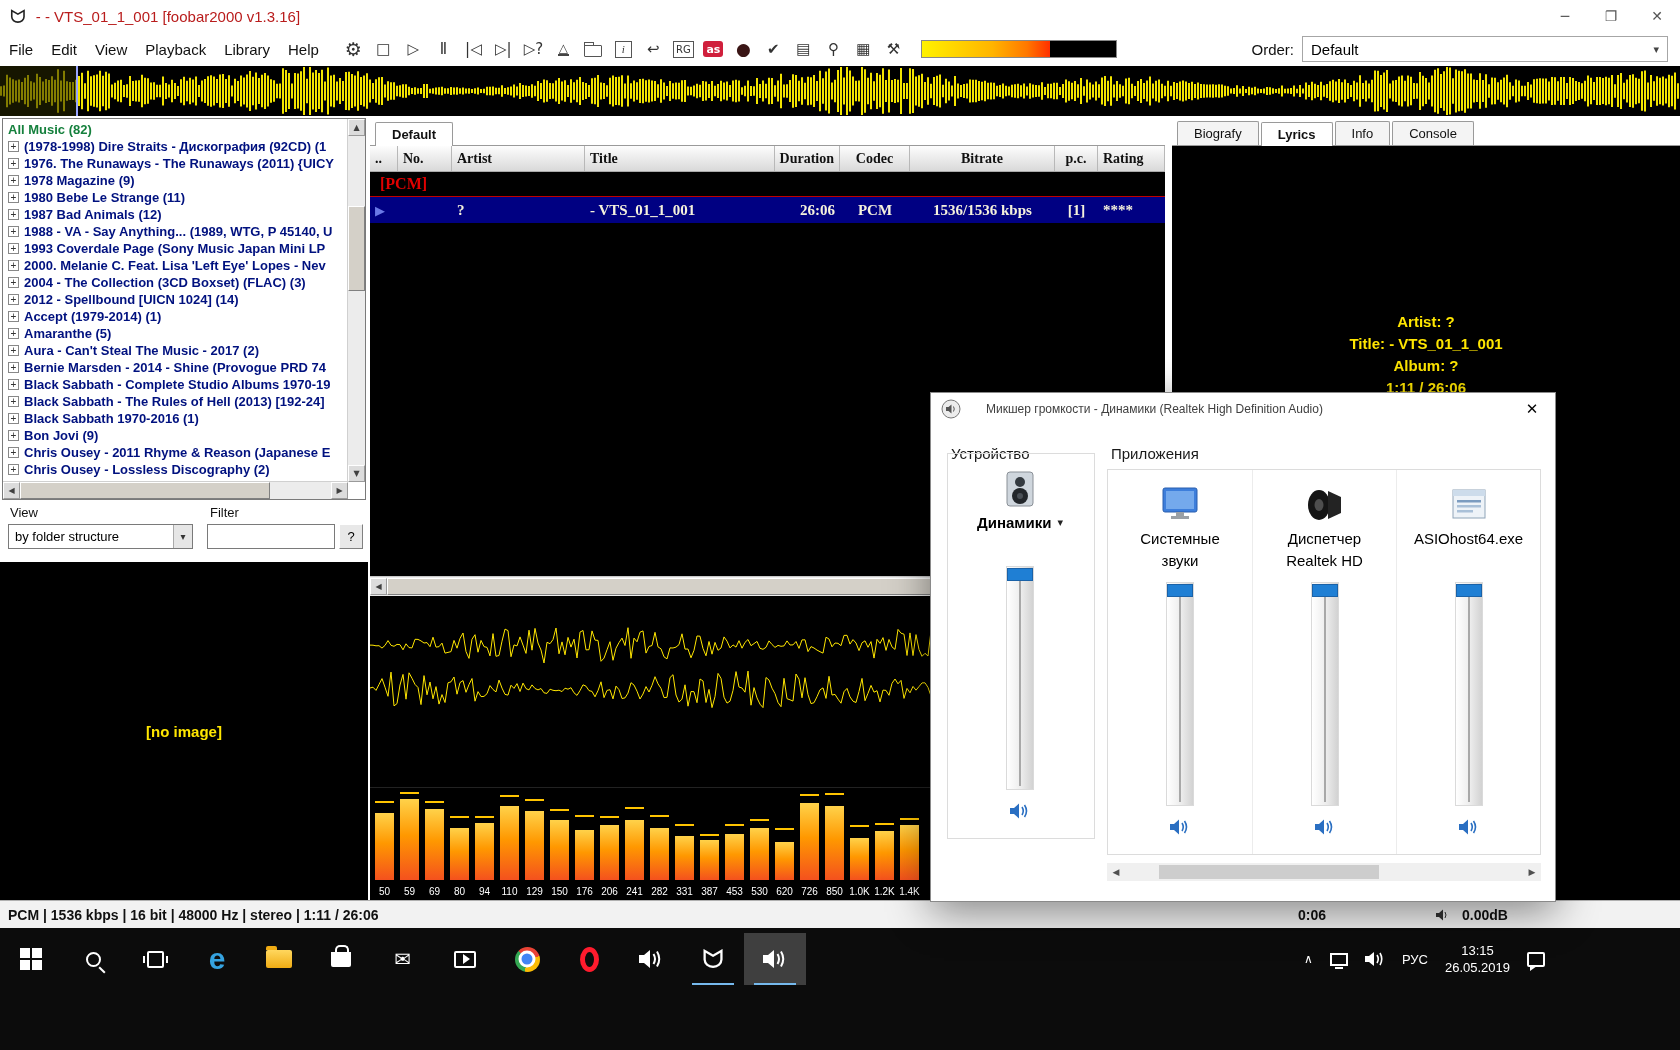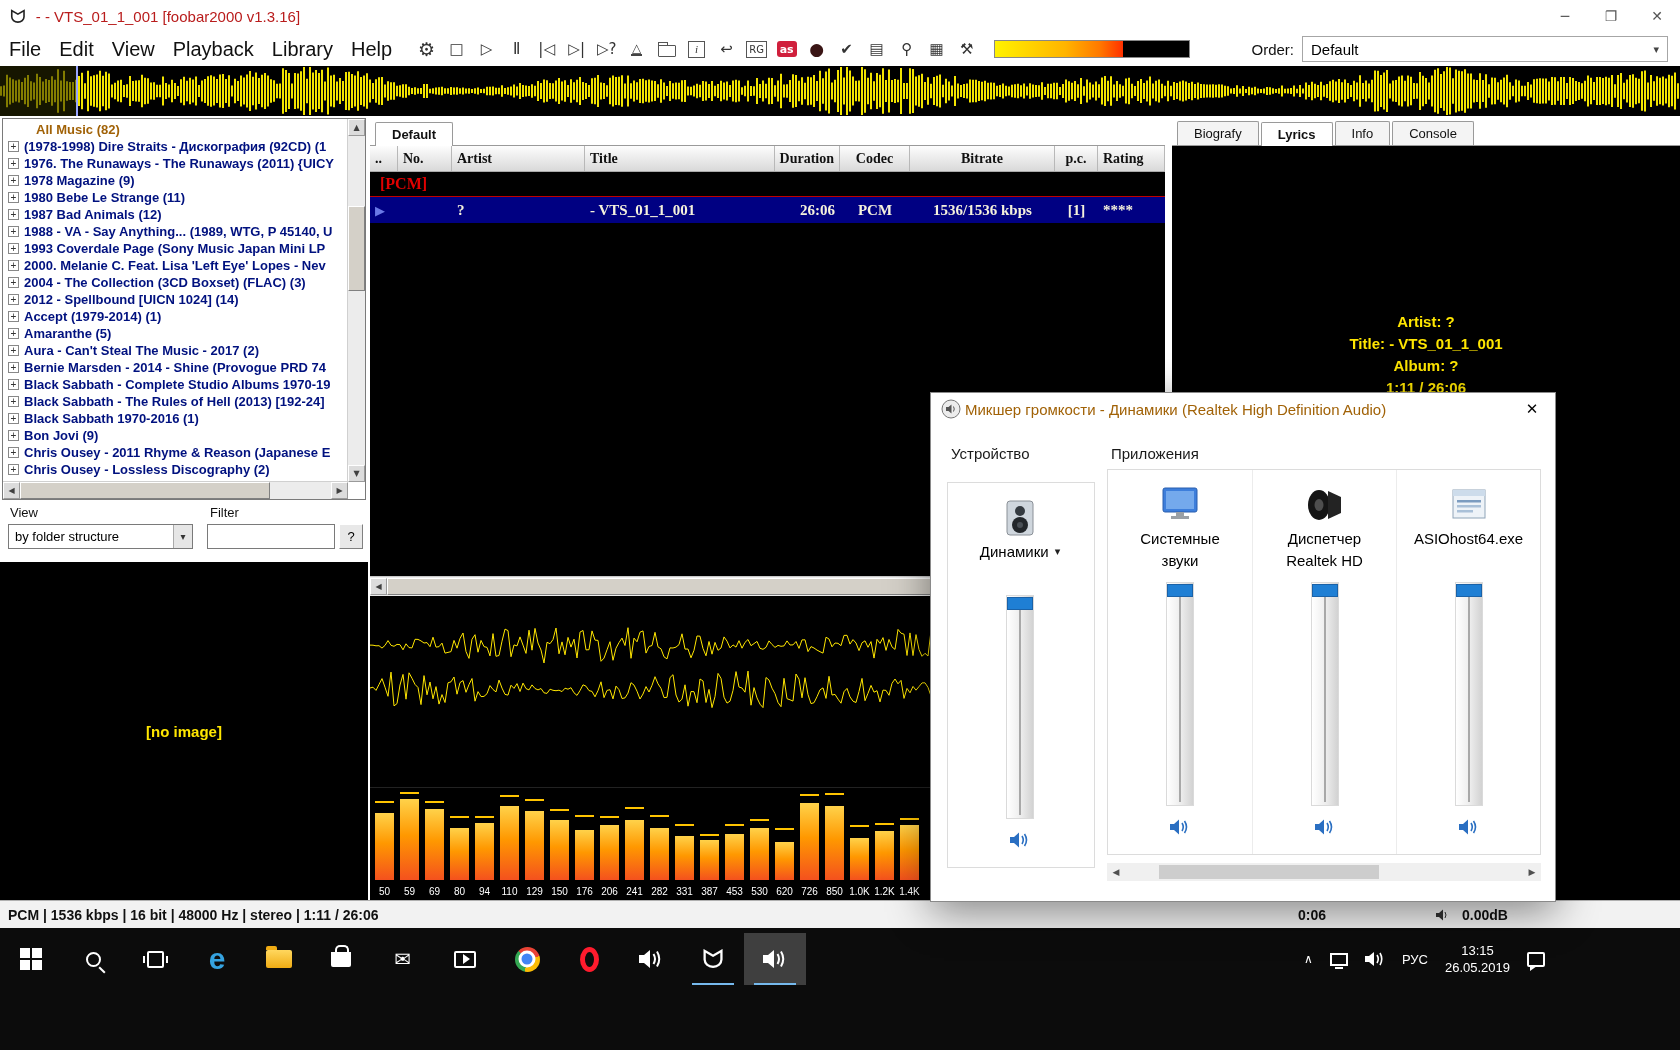--- a/index.html
+++ b/index.html
@@ -9,21 +9,21 @@
   
   .fb-window { position:absolute; left:0; top:0; width:1680px; height:928px; background:#fff; }
 
   .titlebar { position:absolute; left:0; top:0; right:0; height:32px; background:#fff; display:flex; align-items:center; }
   .app-icon { margin-left:10px; font-size:19px; color:#222; font-family:"DejaVu Sans",sans-serif; }
   .tb-title { margin-left:10px; color:#b91c1c; font-size:15px; white-space:nowrap; }
   .win-controls { margin-left:auto; display:flex; }
   .win-btn { width:46px; height:32px; display:flex; align-items:center; justify-content:center; color:#555; font-size:14px; font-family:"DejaVu Sans",sans-serif; }
 
   .menubar { position:absolute; left:0; top:32px; right:0; height:34px; background:#fff; display:flex; align-items:center; }
-  .menu-item { padding:0 9px; font-size:20px; color:#111; }
+  .menu-item { padding:0 9px; font-size:15px; color:#111; }
   .toolbar { display:flex; align-items:center; margin-left:12px; gap:3px; }
   .tool-btn { min-width:27px; height:26px; display:flex; align-items:center; justify-content:center; font-size:15px; color:#333; font-family:"DejaVu Sans",sans-serif; }
   .tb-gear { font-size:19px; }
   .ej { border-bottom:2px solid #444; line-height:12px; font-size:12px; padding:0 1px; }
   .folder-shape { display:inline-block; width:18px; height:12px; border:1px solid #555; border-radius:1px; position:relative; margin-top:4px; }
   .folder-shape::before { content:""; position:absolute; top:-4px; left:-1px; width:8px; height:3px; border:1px solid #555; border-bottom:none; }
   .boxed-i { display:inline-flex; width:17px; height:17px; border:1px solid #555; align-items:center; justify-content:center; font-size:11px; font-style:italic; font-family:"Liberation Serif",serif; }
   .boxed-rg { display:inline-flex; height:17px; border:1px solid #555; align-items:center; justify-content:center; font-size:10px; padding:0 2px; font-weight:normal; }
   .redbox-as { display:inline-flex; height:16px; background:#d01f3c; color:#fff; border-radius:3px; align-items:center; justify-content:center; font-size:11px; padding:0 3px; font-weight:bold; }
   .rec-dot { color:#3a1515; font-size:17px; }
@@ -36,21 +36,21 @@
   .order-select .arrow { margin-left:auto; font-size:11px; color:#444; font-family:"DejaVu Sans",sans-serif; }
 
   .seekbar { position:absolute; left:0; top:66px; right:0; height:50px; background:#000; overflow:hidden; }
   .seek-played { position:absolute; left:0; top:0; bottom:0; width:4.5%; background:rgba(40,40,0,0.55); }
   .seek-cursor { position:absolute; top:0; bottom:0; width:2px; left:4.5%; background:#9aa6ff; }
 
   
   .tree-panel { position:absolute; left:2px; top:118px; width:364px; height:382px; background:#fff; border:1px solid #7a7a7a; }
   .tree-content { position:absolute; left:2px; top:2px; right:19px; bottom:19px; overflow:hidden; }
   .tree-item { height:17px; display:flex; align-items:center; font-size:13px; font-weight:bold; color:#00117f; white-space:nowrap; }
-  .tree-item.root { color:#a16207; padding-left:3px;margin-left:28px; }
+  .tree-item.root { color:#15803d; padding-left:3px; }
   .plusbox { width:11px; height:11px; border:1px solid #888; color:#333; font-size:10px; line-height:9px; text-align:center; margin:0 5px 0 3px; flex:none; font-weight:normal; background:#fff; }
   .vscroll { position:absolute; right:0; top:0; width:18px; bottom:17px; background:#ececec; border-left:1px solid #d0d0d0; }
   .hscroll { position:absolute; left:0; right:17px; bottom:0; height:18px; background:#ececec; border-top:1px solid #d0d0d0; }
   .sb-btn { width:17px; height:17px; display:flex; align-items:center; justify-content:center; font-size:8px; color:#404040; background:#dcdcdc; border:1px solid; border-color:#fff #9a9a9a #9a9a9a #fff; font-family:"DejaVu Sans",sans-serif; }
   .vscroll .sb-btn { position:absolute; left:0; }
   .vscroll .up { top:0; }
   .vscroll .down { bottom:0; }
   .vthumb { position:absolute; left:0; top:87px; width:17px; height:85px; background:#d4d0c8; border:1px solid; border-color:#fff #808080 #808080 #fff; }
   .hscroll { display:flex; align-items:center; }
   .hthumb { height:17px; background:#d4d0c8; border:1px solid; border-color:#fff #808080 #808080 #fff; }
@@ -98,27 +98,27 @@
   .info-tabs { height:30px; background:#fff; display:flex; align-items:flex-end; padding-left:5px; border-bottom:1px solid #9a9a9a; }
   .lyrics-body { position:absolute; left:0; top:30px; right:0; bottom:0; background:#000; text-align:center; padding-top:165px; color:#ffe600; font-weight:bold; font-size:15px; line-height:22px; }
 
   .statusbar { position:absolute; left:0; top:900px; width:1680px; height:28px; background:#f2f2f2; border-top:1px solid #b0b0b0; display:flex; align-items:center; font-weight:bold; font-size:14px; color:#111; padding-left:8px;text-align:right; }
   .sb-time { position:absolute; left:1298px; }
   .sb-vol { position:absolute; left:1436px; display:flex; align-items:center; gap:12px; }
 
   
   .mixer { position:absolute; left:930px; top:392px; width:626px; height:510px; background:#fff; border:1px solid #8a8a8a; box-shadow:0 10px 40px rgba(0,0,0,0.45); z-index:50; }
   .mx-title { height:32px; display:flex; align-items:center; padding-left:10px; }
-  .mx-title-text { margin-left:4px; font-size:15px; color:#a16207; white-space:nowrap; }
+  .mx-title-text { margin-left:25px; font-size:12px; color:#404040; white-space:nowrap; }
   .mx-close { margin-left:auto; width:46px; height:32px; display:flex; align-items:center; justify-content:center; font-size:15px; color:#000; font-family:"DejaVu Sans",sans-serif; }
   .gb-label { position:absolute; font-size:15px; color:#1a1a1a; }
   .gb-label.dev { left:20px; top:52px; text-decoration:none; }
   .gb-label.apps { left:180px; top:52px; }
   .gb { position:absolute; border:1px solid #dcdcdc; }
-  .gb-device { left:16px; top:89px; width:148px; height:386px; }
+  .gb-device { left:16px; top:60px; width:148px; height:386px;font-weight:bold; }
   .gb-apps { left:176px; top:76px; width:434px; height:386px; display:flex; }
   .mx-col { width:144px; display:flex; flex-direction:column; align-items:center; padding-top:12px; }
   .gb-apps .mx-col + .mx-col { border-left:1px solid #ececec; }
   .mx-icon { height:46px; display:flex; align-items:center; justify-content:center; }
   .mx-name { height:50px; font-size:15px; color:#000; text-align:center; line-height:22px; width:118px; display:flex; align-items:flex-start; justify-content:center; flex-wrap:wrap; }
   .dev-arrow { font-size:11px; color:#222; margin-left:6px; font-family:"DejaVu Sans",sans-serif; }
   .mx-slider { position:relative; width:30px; height:224px; margin-top:4px; }
   .mx-slider::before { content:""; position:absolute; left:50%; transform:translateX(-50%); top:0; bottom:0; width:26px; background:linear-gradient(90deg,#ffffff,#ececec 55%,#d2d2d2); border:1px solid #dadada; }
   .mx-slider::after { content:""; position:absolute; left:50%; transform:translateX(-50%); top:4px; bottom:4px; width:2px; background:#a8a8a8; }
   .mx-thumb { position:absolute; left:50%; transform:translateX(-50%); top:2px; width:26px; height:13px; background:#1f7fd4; border:1px solid #1a62a8; z-index:2; }

